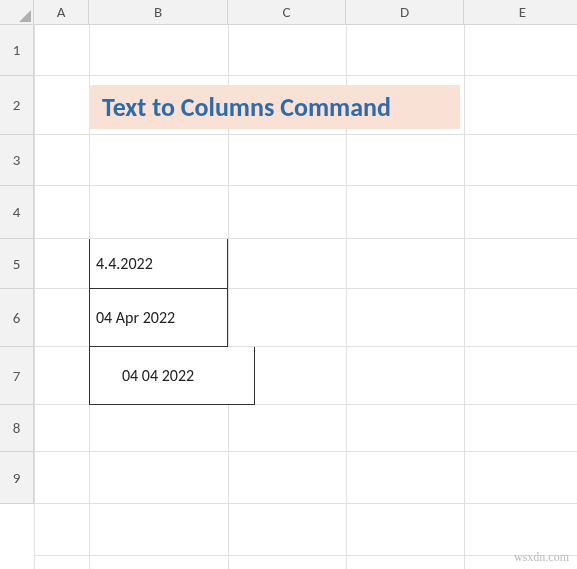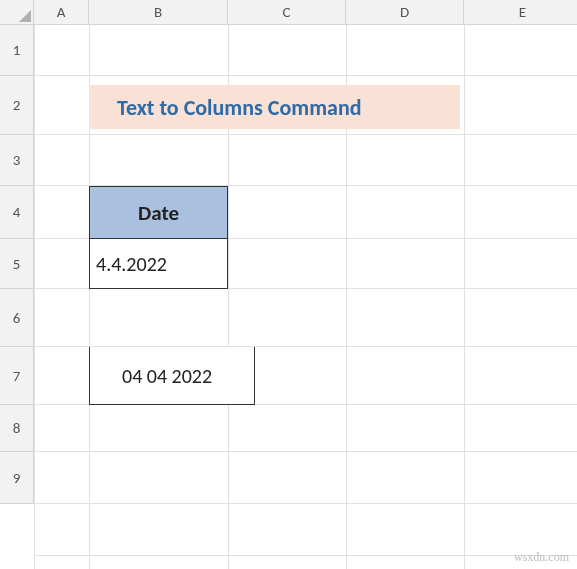--- a/index.html
+++ b/index.html
@@ -77,42 +77,42 @@
       position: absolute;
       top: 0;
       bottom: 0;
       width: 1px;
       background: #e0e0e0;
     }
     .title-cell {
       position: absolute;
       background: #f9e1d5;
       color: #2e6ba8;
-      font-size: 22px;
+      font-size: 26px;
       font-weight: bold;
       display: flex;
       align-items: center;
-      padding-left: 28px;
+      padding-left: 13px;
     }
     .table-header {
       position: absolute;
       background: #a9c0de;
       border: 1px solid #333;
       font-size: 21px;
       font-weight: bold;
       color: #222;
       display: flex;
       align-items: center;
       justify-content: center;
     }
     .data-cell {
       position: absolute;
       border: 1px solid #333;
       border-top: none;
-      font-size: 20px;
+      font-size: 16px;
       color: #222;
       display: flex;
       align-items: center;
       padding-left: 6px;
       background: #fff;
     }
     .watermark {
       position: absolute;
       right: 8px;
       bottom: 4px;
@@ -165,23 +165,23 @@
   <div class="row-header" style="top:380px; height:47px;">8</div>
   <div class="gridline-h" style="top:426px;"></div>
 
   <div class="row-header" style="top:427px; height:52px;">9</div>
   <div class="gridline-h" style="top:478px;"></div>
 
   <div class="gridline-h" style="top:530px;"></div>
 
   <div class="title-cell" style="left:89px; top:60px; width:371px; height:44px;">Text to Columns Command</div>
 
-  <div class="table-header" style="left:89px; top:161px; width:139px; height:53px;">Date</div>
 
   <div class="data-cell" style="left:89px; top:214px; width:139px; height:50px;">4.4.2022</div>
 
+  <div class="data-cell" style="left:89px; top:264px; width:139px; height:58px;">04 Apr 2022</div>
 
   <div class="data-cell" style="left:89px; top:322px; width:166px; height:58px;padding-left:32px;">04 04 2022</div>
 
 
 </div>
 
 <div class="watermark">wsxdn.com</div>
 
 </body></html>

